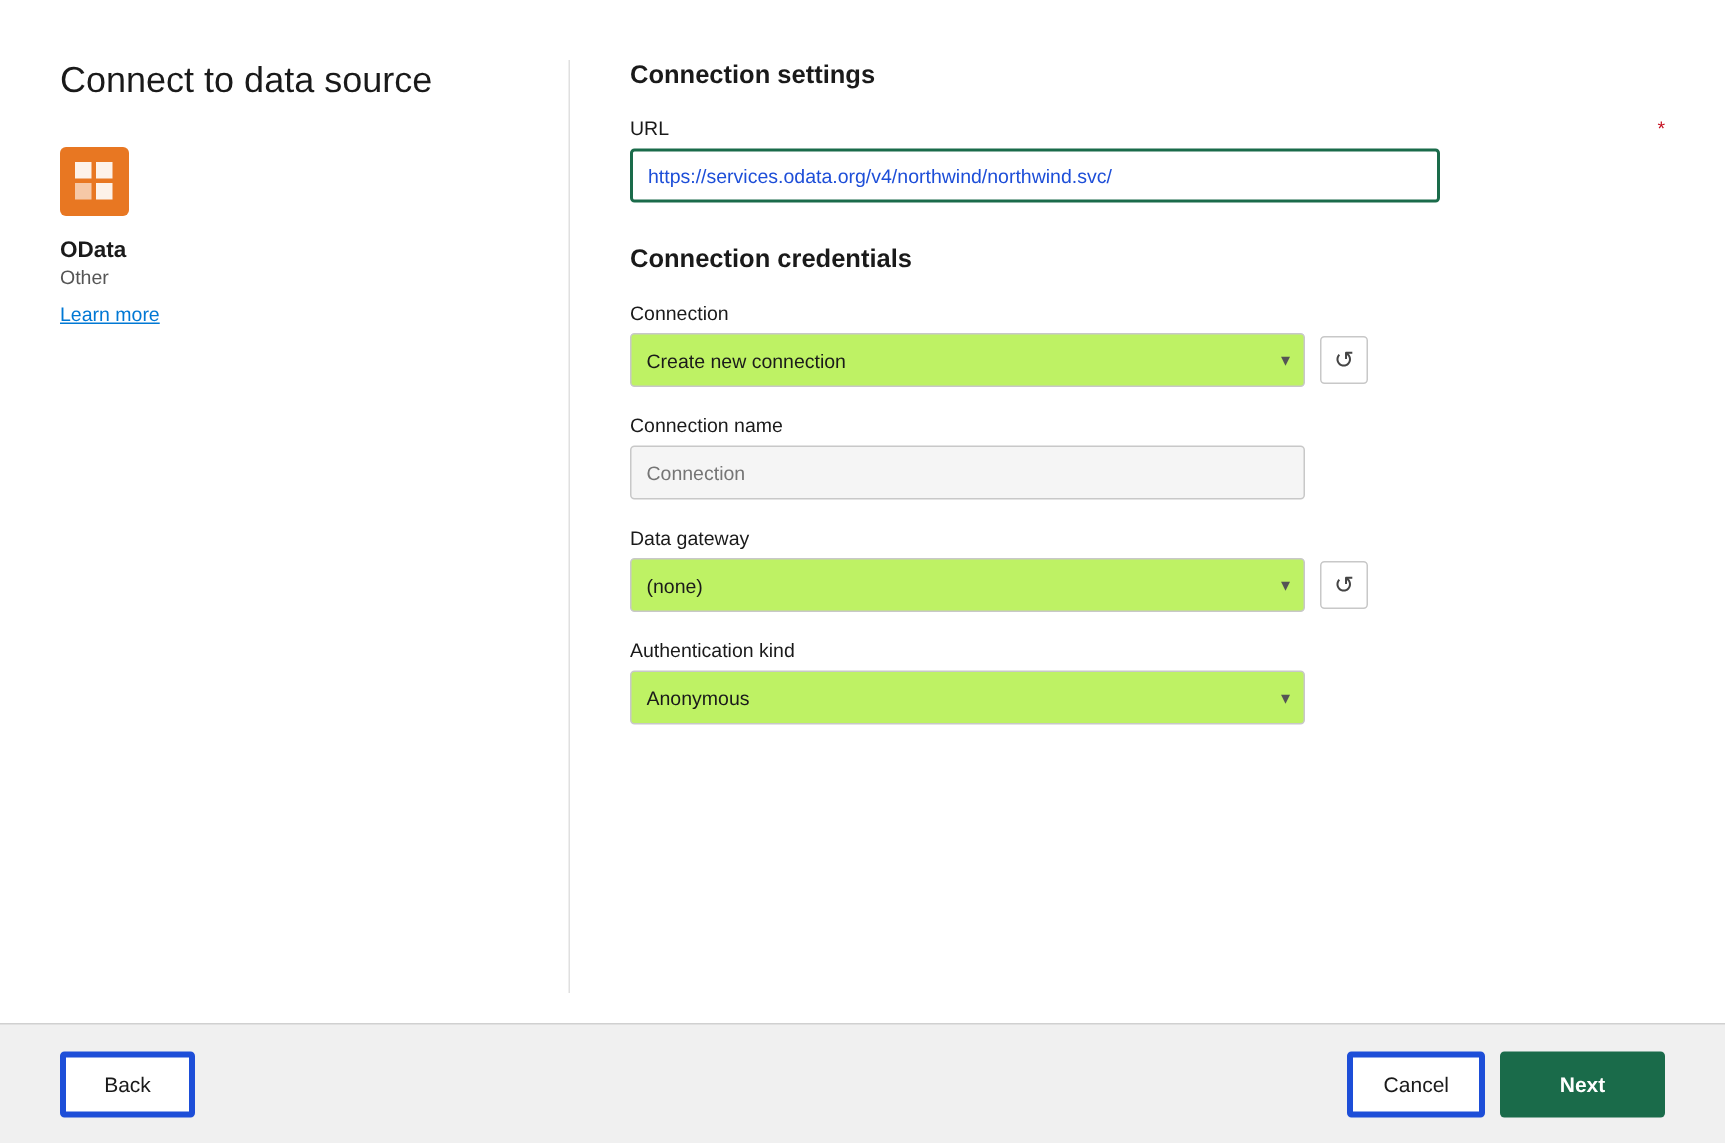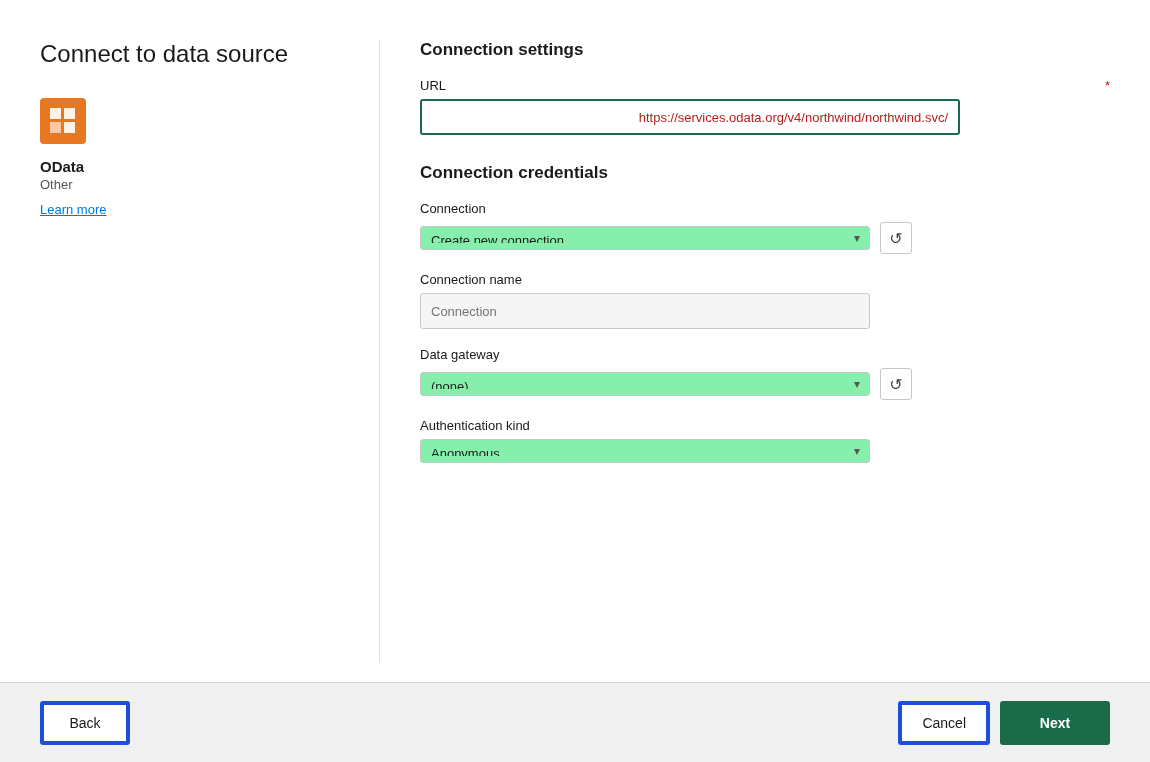--- a/index.html
+++ b/index.html
@@ -102,44 +102,43 @@
       font-size: 13px;
     }
     .url-input {
       width: 540px;
       height: 36px;
       padding: 6px 10px;
       font-size: 13px;
       border: 2px solid #1a6b4a;
       border-radius: 3px;
       outline: none;
-      color: #b91c1c;
+      color: #1d4ed8;
       background: #fff;
-      text-align: right;
     }
     .credentials-section {
       margin-top: 28px;
     }
     .dropdown-row {
       display: flex;
       align-items: center;
       gap: 10px;
     }
     .dropdown-wrapper {
       position: relative;
       width: 450px;
     }
     .dropdown-wrapper select {
       width: 100%;
-      height: 24px;
+      height: 36px;
       padding: 6px 10px;
       font-size: 13px;
       border: 1px solid #c8c8c8;
       border-radius: 3px;
-      background: #86efac;
+      background: #bef264;
       color: #1a1a1a;
       cursor: pointer;
       appearance: none;
       -webkit-appearance: none;
     }
     .dropdown-chevron {
       position: absolute;
       right: 10px;
       top: 50%;
       transform: translateY(-50%);

